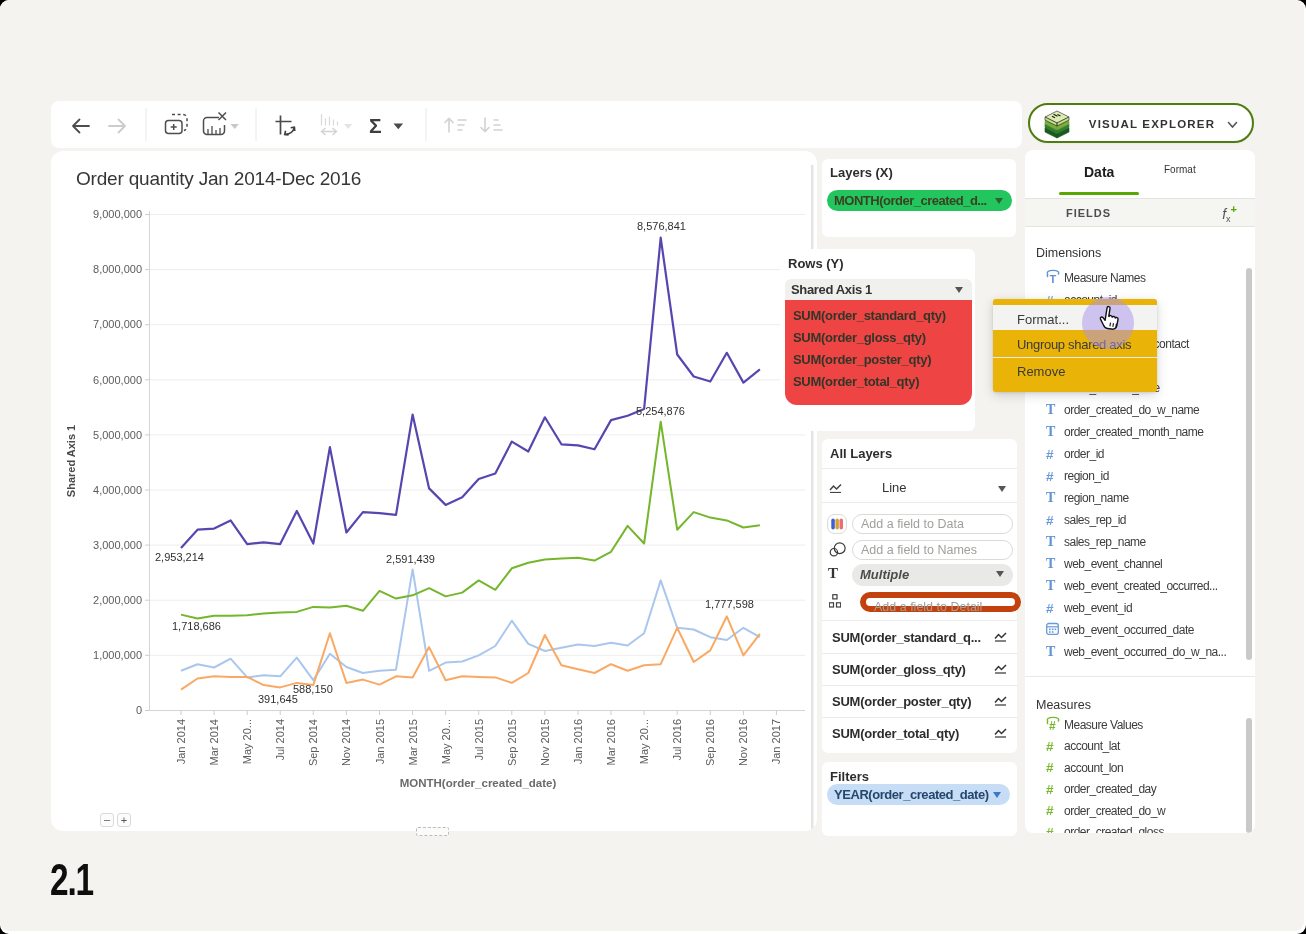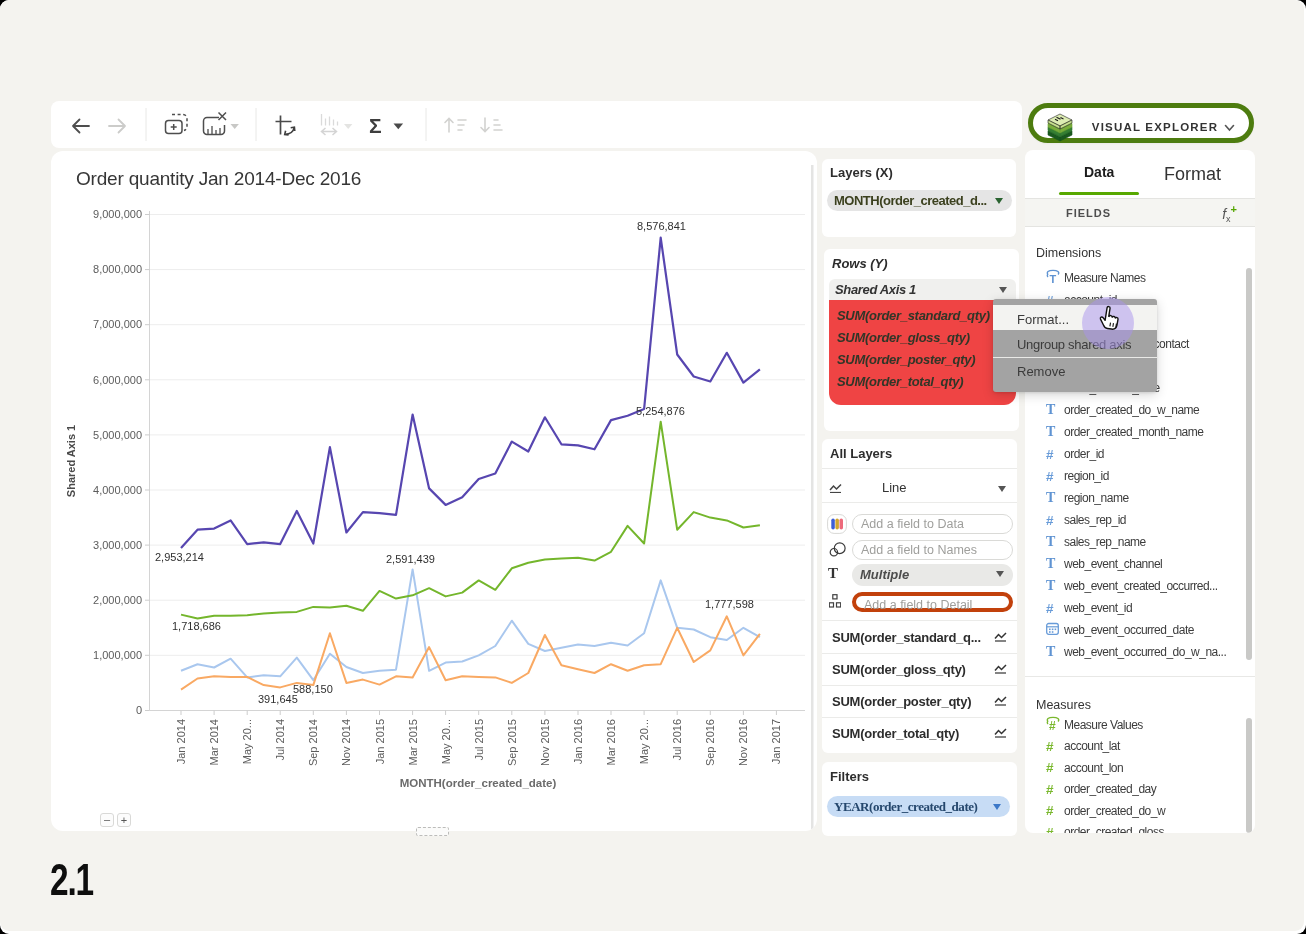--- a/index.html
+++ b/index.html
@@ -191,25 +191,25 @@
         <text x="654" y="457">1,777,598</text>
       </g>
     </svg>
 
     <div style="position:absolute;left:49px;top:662px;width:14px;height:14px;background:#fcfcfc;border:1px solid #d9d9d7;border-radius:3px;color:#555;font-size:11px;line-height:11px;text-align:center;">–</div>
     <div style="position:absolute;left:66px;top:662px;width:14px;height:14px;background:#fcfcfc;border:1px solid #d9d9d7;border-radius:3px;color:#555;font-size:11px;line-height:12px;text-align:center;">+</div>
   </div>
 
   <div class="card" id="p-columns" style="left:822px;top:159px;width:194px;height:78px;border-radius:6px;">
     <div class="ptitle" style="position:absolute;left:8px;top:6px;">Layers (X)</div>
-    <div class="pill" style="left:5px;top:31px;width:185px;height:21px;background:#e5e5e5;padding-left:7px;color:#3c411f;">MONTH(order_created_d...
+    <div class="pill" style="left:5px;top:31px;width:185px;height:21px;background:#22c55e;padding-left:7px;color:#3c411f;">MONTH(order_created_d...
       <span class="caret" style="position:absolute;right:9px;top:8px;border-top-color:#2a6331;"></span>
     </div>
   </div>
-  <div class="card" id="p-rows" style="left:824px;top:249px;width:195px;height:182px;border-radius:6px;font-style:italic;">
+  <div class="card" id="p-rows" style="left:780px;top:249px;width:195px;height:182px;border-radius:6px;">
     <div class="ptitle" style="position:absolute;left:8px;top:7px;">Rows (Y)</div>
     <div style="position:absolute;left:5px;top:30px;width:187px;height:21px;background:#f0f0ee;border-radius:6px 6px 0 0;">
       <div style="position:absolute;left:6px;top:3px;font-size:13px;font-weight:bold;color:#333;letter-spacing:-0.35px;">Shared Axis 1</div>
       <span class="caret" style="position:absolute;right:9px;top:8px;border-top-color:#555;"></span>
     </div>
     <div style="position:absolute;left:5px;top:51px;width:187px;height:105px;background:#ef4444;border-radius:0 0 12px 12px;font-size:13px;font-weight:bold;color:#313628;letter-spacing:-0.3px;">
       <div style="position:absolute;left:8px;top:8px;">SUM(order_standard_qty)</div>
       <div style="position:absolute;left:8px;top:30px;">SUM(order_gloss_qty)</div>
       <div style="position:absolute;left:8px;top:52px;">SUM(order_poster_qty)</div>
       <div style="position:absolute;left:8px;top:74px;">SUM(order_total_qty)</div>
@@ -245,21 +245,21 @@
       <span class="caret" style="position:absolute;right:9px;top:7px;border-top-color:#555;"></span>
     </div>
 
     <svg class="icon" style="left:7px;top:155px;" width="12" height="14" viewBox="0 0 12 14">
         <g fill="none" stroke="#3f3f3f" stroke-width="1.2">
           <rect x="3.8" y="0.7" width="4.2" height="4.2"></rect>
           <rect x="0.3" y="8.8" width="4.2" height="4.2"></rect>
           <rect x="7.5" y="8.8" width="4.2" height="4.2"></rect>
         </g>
       </svg>
-    <div style="position:absolute;left:30px;top:153px;width:161px;height:20px;border:4px solid #c2410c;border-radius:10px;font-size:12.5px;color:#9f9f9c;line-height:18px;padding-left:8px;">Add a field to Detail</div>
+    <div style="position:absolute;left:38px;top:153px;width:161px;height:20px;border:6px solid #c2410c;border-radius:10px;font-size:12.5px;color:#9f9f9c;line-height:18px;padding-left:8px;">Add a field to Detail</div>
     <div style="position:absolute;left:0;top:180.5px;width:195px;height:1px;background:#ebebe9;"></div>
     <div style="position:absolute;left:10px;top:191px;font-size:13px;font-weight:bold;color:#2d2d2d;letter-spacing:-0.25px;">SUM(order_standard_q...</div>
     <svg class="icon" style="left:172px;top:193px;" width="13" height="10" viewBox="0 0 13 10">
         <path d="M1 6.5 L4.5 2.5 L7.5 5.5 L12 1" stroke="#333" stroke-width="1.5" fill="none"></path>
         <path d="M1 9 h11" stroke="#333" stroke-width="1.2"></path>
       </svg>
     <div style="position:absolute;left:0;top:213.5px;width:195px;height:1px;background:#ebebe9;"></div>
     <div style="position:absolute;left:10px;top:223px;font-size:13px;font-weight:bold;color:#2d2d2d;letter-spacing:-0.25px;">SUM(order_gloss_qty)</div>
     <svg class="icon" style="left:172px;top:225px;" width="13" height="10" viewBox="0 0 13 10">
         <path d="M1 6.5 L4.5 2.5 L7.5 5.5 L12 1" stroke="#333" stroke-width="1.5" fill="none"></path>
@@ -273,28 +273,28 @@
       </svg>
     <div style="position:absolute;left:0;top:277.5px;width:195px;height:1px;background:#ebebe9;"></div>
     <div style="position:absolute;left:10px;top:287px;font-size:13px;font-weight:bold;color:#2d2d2d;letter-spacing:-0.25px;">SUM(order_total_qty)</div>
     <svg class="icon" style="left:172px;top:289px;" width="13" height="10" viewBox="0 0 13 10">
         <path d="M1 6.5 L4.5 2.5 L7.5 5.5 L12 1" stroke="#333" stroke-width="1.5" fill="none"></path>
         <path d="M1 9 h11" stroke="#333" stroke-width="1.2"></path>
       </svg>
   </div>
   <div class="card" id="p-filters" style="left:822px;top:762px;width:195px;height:74px;border-radius:6px;">
     <div class="ptitle" style="position:absolute;left:8px;top:7px;">Filters</div>
-    <div class="pill" style="left:5px;top:34px;width:183px;height:21px;background:#c7dcf5;padding-left:7px;color:#25476d;letter-spacing:-0.45px;font-family:Liberation Serif, serif;">YEAR(order_created_date)
+    <div class="pill" style="left:5px;top:22px;width:183px;height:21px;background:#c7dcf5;padding-left:7px;color:#25476d;letter-spacing:-0.45px;">YEAR(order_created_date)
       <span class="caret" style="position:absolute;right:9px;top:8px;border-top-color:#3c78c8;"></span>
     </div>
   </div>
 
   <div class="card" id="p-fields" style="left:1025px;top:150px;width:230px;height:683px;border-radius:8px;overflow:hidden;">
     <div style="position:absolute;left:59px;top:14px;font-size:14px;font-weight:bold;color:#1d1d1d;">Data</div>
-    <div style="position:absolute;left:139px;top:14px;font-size:18px;color:#333;">Format</div>
+    <div style="position:absolute;left:139px;top:14px;font-size:10px;color:#333;">Format</div>
     <div style="position:absolute;left:34px;top:42px;width:80px;height:3px;background:#57a800;border-radius:2px;"></div>
     <div style="position:absolute;left:0;top:48px;width:230px;height:29px;background:#f5f5f2;border-top:1px solid #e4e4e1;border-bottom:1px solid #e4e4e1;">
       <div style="position:absolute;left:9px;top:8px;font-size:11px;font-weight:bold;letter-spacing:1px;color:#4e4e4e;margin-left:32px;">FIELDS</div>
       <div style="position:absolute;right:18px;top:4px;font-size:14px;color:#555;font-family:'Liberation Serif',serif;"><i>f</i><sub style="font-size:9px;">x</sub><sup style="font-size:11px;color:#55a600;font-weight:bold;font-family:'Liberation Sans',sans-serif;">+</sup></div>
     </div>
     <div style="position:absolute;left:11px;top:96px;font-size:12.5px;color:#333;">Dimensions</div>
     <div id="dims" style="position:absolute;left:0;top:117px;width:230px;">
       <div class="frow"><span class="fic"><svg width="15" height="15" viewBox="0 0 15 15">
               <path d="M2 5.5 q-1.5-1.5 0-3 q1.5-1.2 5-1.2 q3.5 0 5 1.2 q1.5 1.5 0 3" fill="none" stroke="#5f93d2" stroke-width="1.3"></path>
               <path d="M2 8 q-1.5-1.5 0-3" fill="none" stroke="#5f93d2" stroke-width="1.3"></path>
@@ -339,21 +339,21 @@
       <div class="mrow"><span class="fic gH">#</span>account_lat</div>
       <div class="mrow"><span class="fic gH">#</span>account_lon</div>
       <div class="mrow"><span class="fic gH">#</span>order_created_day</div>
       <div class="mrow"><span class="fic gH">#</span>order_created_do_w</div>
       <div class="mrow"><span class="fic gH">#</span>order_created_gloss</div>
     </div>
     <div style="position:absolute;left:221px;top:118px;width:6px;height:392px;background:#c9c9c7;border-radius:3px;"></div>
     <div style="position:absolute;left:221px;top:568px;width:6px;height:115px;background:#c9c9c7;border-radius:3px;"></div>
   </div>
 
-  <div id="vepill" style="position:absolute;left:1028px;top:103px;width:226px;height:40px;background:#fff;border:5px solid #4d7c0f;border-radius:21px;box-shadow:0 1px 2px rgba(0,0,0,0.04);">
+  <div id="vepill" style="position:absolute;left:1028px;top:103px;width:226px;height:40px;background:#fff;border:2px solid #4d7c0f;border-radius:21px;box-shadow:0 1px 2px rgba(0,0,0,0.04);">
     <svg style="position:absolute;left:11px;top:3px;" width="32" height="34" viewBox="0 0 32 34">
       <g stroke-width="0.6">
         <path d="M16 14 L28 20 L16 26 L4 20 Z" fill="#237028" stroke="#15541b"></path>
         <path d="M4 20 v4 L16 30 v-4 Z M28 20 v4 L16 30 v-4 Z" fill="#1a591f" stroke="#15541b"></path>
         <path d="M16 10 L28 16 L16 22 L4 16 Z" fill="#43933f" stroke="#2f7430"></path>
         <path d="M4 16 v3.5 L16 25.5 v-3.5 Z M28 16 v3.5 L16 25.5 v-3.5 Z" fill="#357f33" stroke="#2f7430"></path>
         <path d="M16 6.5 L28 12.5 L16 18.5 L4 12.5 Z" fill="#8fbe4a" stroke="#6da233"></path>
         <path d="M4 12.5 v3.5 L16 22 v-3.5 Z M28 12.5 v3.5 L16 22 v-3.5 Z" fill="#79ad3c" stroke="#6da233"></path>
         <path d="M16 3 L28 9 L16 15 L4 9 Z" fill="#dcecb2" stroke="#222"></path>
         <path d="M4 9 v3 L16 18 v-3 Z M28 9 v3 L16 18 v-3 Z" fill="#c7e08e" stroke="#222"></path>
@@ -365,21 +365,21 @@
     <div style="position:absolute;left:52px;top:13px;width:140px;text-align:center;font-size:11.5px;font-weight:bold;letter-spacing:1.2px;color:#333;">VISUAL EXPLORER</div>
     <svg style="position:absolute;right:14px;top:16px;" width="11" height="8" viewBox="0 0 11 8">
         <path d="M1.5 1.5 L5.5 6 L9.5 1.5" fill="none" stroke="#555" stroke-width="1.6" stroke-linecap="round"></path>
       </svg>
   </div>
 
   <div style="position:absolute;left:416px;top:827px;width:33px;height:9px;background:#fbfbfa;border:1px dashed #bcbcba;border-radius:2px;"></div>
 
   <div style="position:absolute;left:50px;top:855px;font-size:44px;font-weight:800;color:#0e0e0e;letter-spacing:-1.5px;transform:scaleX(0.76);transform-origin:0 0;">2.1</div>
 
-  <div id="ctxmenu" style="position:absolute;left:993px;top:299px;width:164px;height:93px;background:#a3a3a3;border-radius:3px;box-shadow:0 3px 12px rgba(0,0,0,0.16),0 1px 3px rgba(0,0,0,0.1);font-size:13px;color:#3b3b3b;">
+  <div id="ctxmenu" style="position:absolute;left:993px;top:299px;width:164px;height:93px;background:#eab308;border-radius:3px;box-shadow:0 3px 12px rgba(0,0,0,0.16),0 1px 3px rgba(0,0,0,0.1);font-size:13px;color:#3b3b3b;">
     <div style="position:absolute;left:0;top:6px;width:164px;height:25px;background:#f3f3f1;"></div>
     <div style="position:absolute;left:24px;top:13px;">Format...</div>
     <div style="position:absolute;left:24px;top:38px;letter-spacing:-0.3px;">Ungroup shared axis</div>
     <div style="position:absolute;left:0;top:58px;width:164px;height:1px;background:#e9e9e7;"></div>
     <div style="position:absolute;left:24px;top:65px;">Remove</div>
   </div>
   <div style="position:absolute;left:1082px;top:297px;width:52px;height:52px;border-radius:50%;background:rgba(170,148,238,0.5);"></div>
   <svg style="position:absolute;left:1096px;top:305px;" width="28" height="30" viewBox="0 0 28 30">
     <g transform="rotate(9 14 15)">
     <path d="M9.2 3.2 c0-1.7 3-1.7 3 0 l0 8.4 0.4 0 c0.2-1.5 2.9-1.4 3 0.2 l0.3 0 c0.3-1.3 2.7-1.2 2.9 0.3 l0.3 0.05 c0.4-1.1 2.6-0.9 2.7 0.7 l-0.1 6.2 c-0.1 2.9-1.4 4.7-5 4.7 l-3.9 0 c-2.4 0-3.4-0.9-4.5-2.8 L4.5 15.6 c-1-1.6 0.9-3 2.3-1.8 l2.4 2.3 Z" fill="#fff" stroke="#111" stroke-width="1.4" stroke-linejoin="round"></path>

